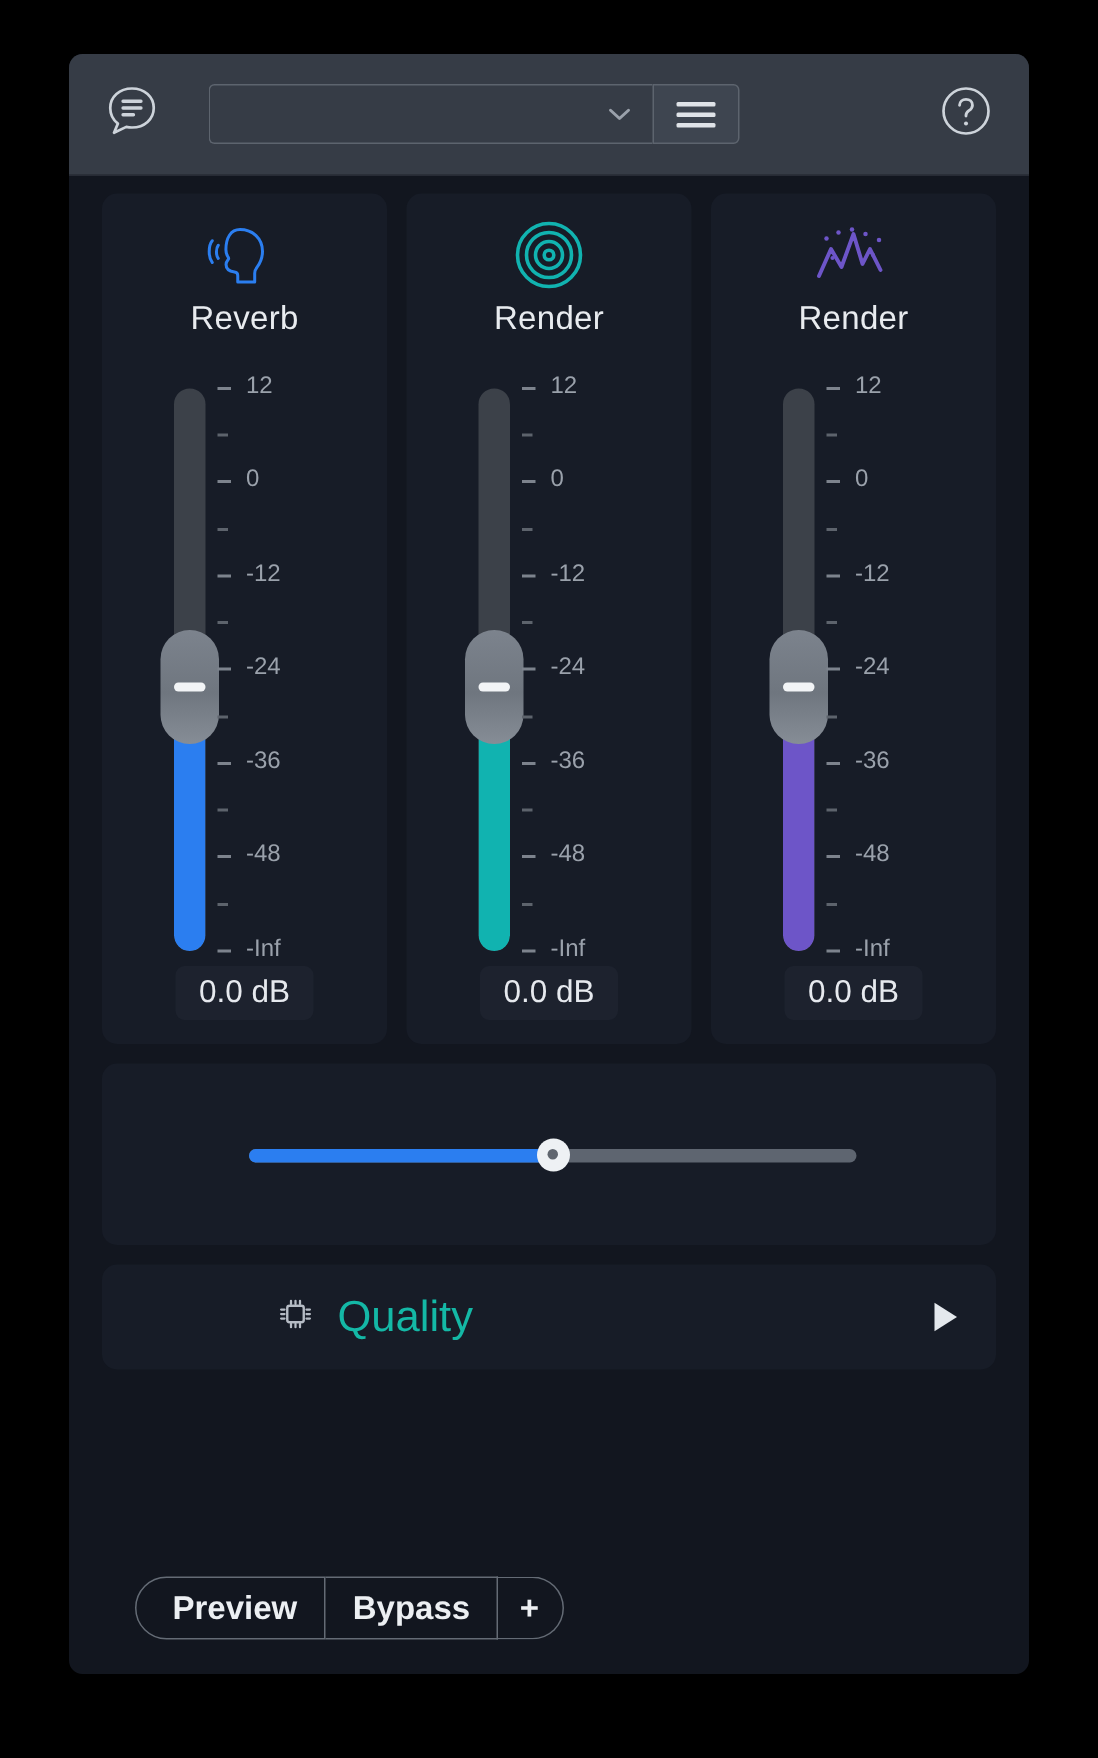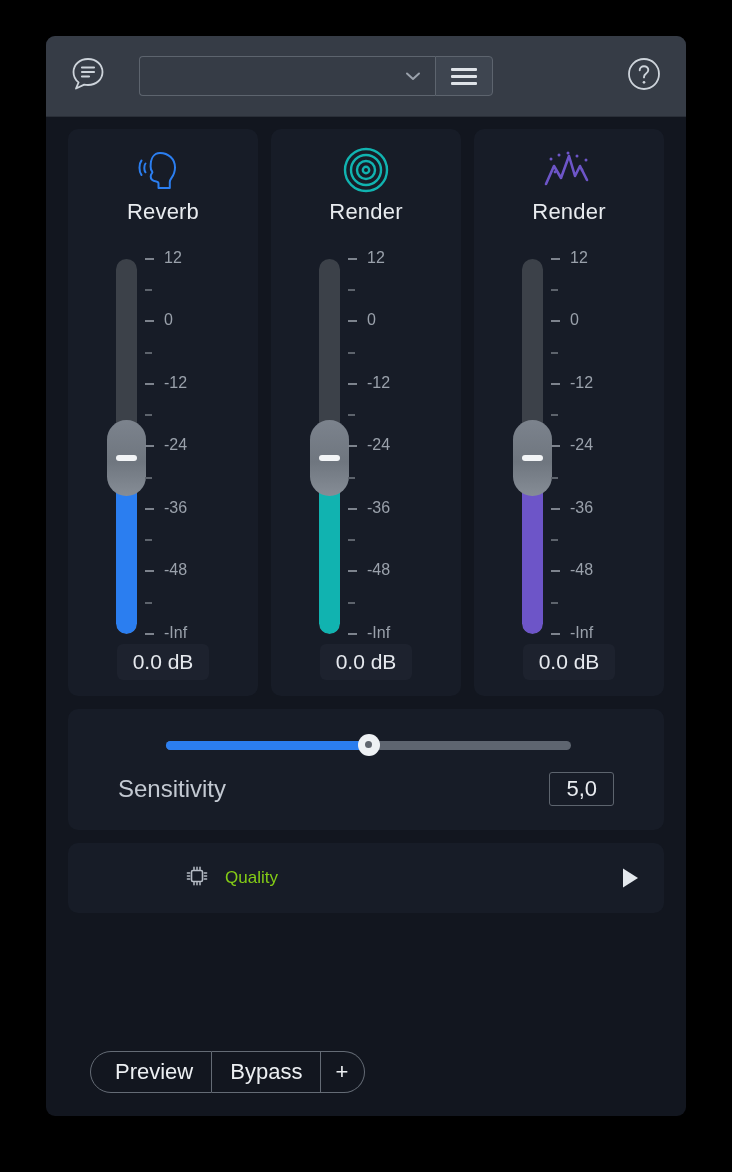--- a/index.html
+++ b/index.html
@@ -208,21 +208,21 @@
   #quality-panel {
     margin-top: 13px;
     background: #171c27;
     border-radius: 10px;
     height: 70px;
     display: flex;
     align-items: center;
     padding: 0 16px 0 0;
   }
   #chip-icon { margin-left: 113px; }
-  #quality-label { color: #84cc16; font-size: 17px; margin-left: 12px; }
+  #quality-label { color: #14b8a6; font-size: 29px; margin-left: 12px; }
   #quality-select {
     margin-left: 14px;
     border: 1px solid #6a717c;
     border-radius: 4px;
     height: 40px;
     padding: 0 12px 0 13px;
     display: flex;
     align-items: center;
     gap: 13px;
     color: #f0f2f5;
@@ -232,21 +232,21 @@
 
   
   #footer {
     margin-top: auto;
     height: 89px;
     display: flex;
     align-items: center;
     padding: 0 22px;
     gap: 16px;
   }
-  .seg-group { display: flex; height: 42px; }
+  .seg-group { display: flex; height: 42px; font-weight: bold; }
   .seg {
     border: 1px solid #646b75;
     background: transparent;
     color: #eceff2;
     font-size: 22px;
     display: flex; align-items: center; justify-content: center;
     padding: 0 18px;
   }
   .seg:first-child { border-radius: 21px 0 0 21px; padding-left: 24px; }
   .seg + .seg { border-left: none; }
@@ -517,24 +517,20 @@
           <div class="ch-value">0.0 dB</div>
         </div>
       </div>
 
     <div id="sensitivity-panel">
       <div id="sens-slider">
         <div id="sens-bg"></div>
         <div id="sens-fill" style="width: 50%; background: rgb(43, 126, 240);"></div>
         <div id="sens-thumb" style="left: 50%;"></div>
       </div>
-      <div id="sens-row">
-        <span id="sens-label">Sensitivity</span>
-        <span id="sens-value">5,0</span>
-      </div>
     </div>
 
     <div id="quality-panel">
       <span id="chip-icon">
         <svg width="32" height="30" viewBox="0 0 32 30" fill="none">
           <rect x="10.5" y="9.5" width="11" height="11" rx="1.5" stroke="#b6bcc5" stroke-width="1.6"></rect>
           <path d="M13 6.2v2.2M16 6.2v2.2M19 6.2v2.2M13 21.6v2.2M16 21.6v2.2M19 21.6v2.2" stroke="#b6bcc5" stroke-width="1.5" stroke-linecap="round"></path>
           <path d="M6.4 12h2.3M6.4 15h2.3M6.4 18h2.3M23.3 12h2.3M23.3 15h2.3M23.3 18h2.3" stroke="#b6bcc5" stroke-width="1.5" stroke-linecap="round"></path>
         </svg>
       </span>

